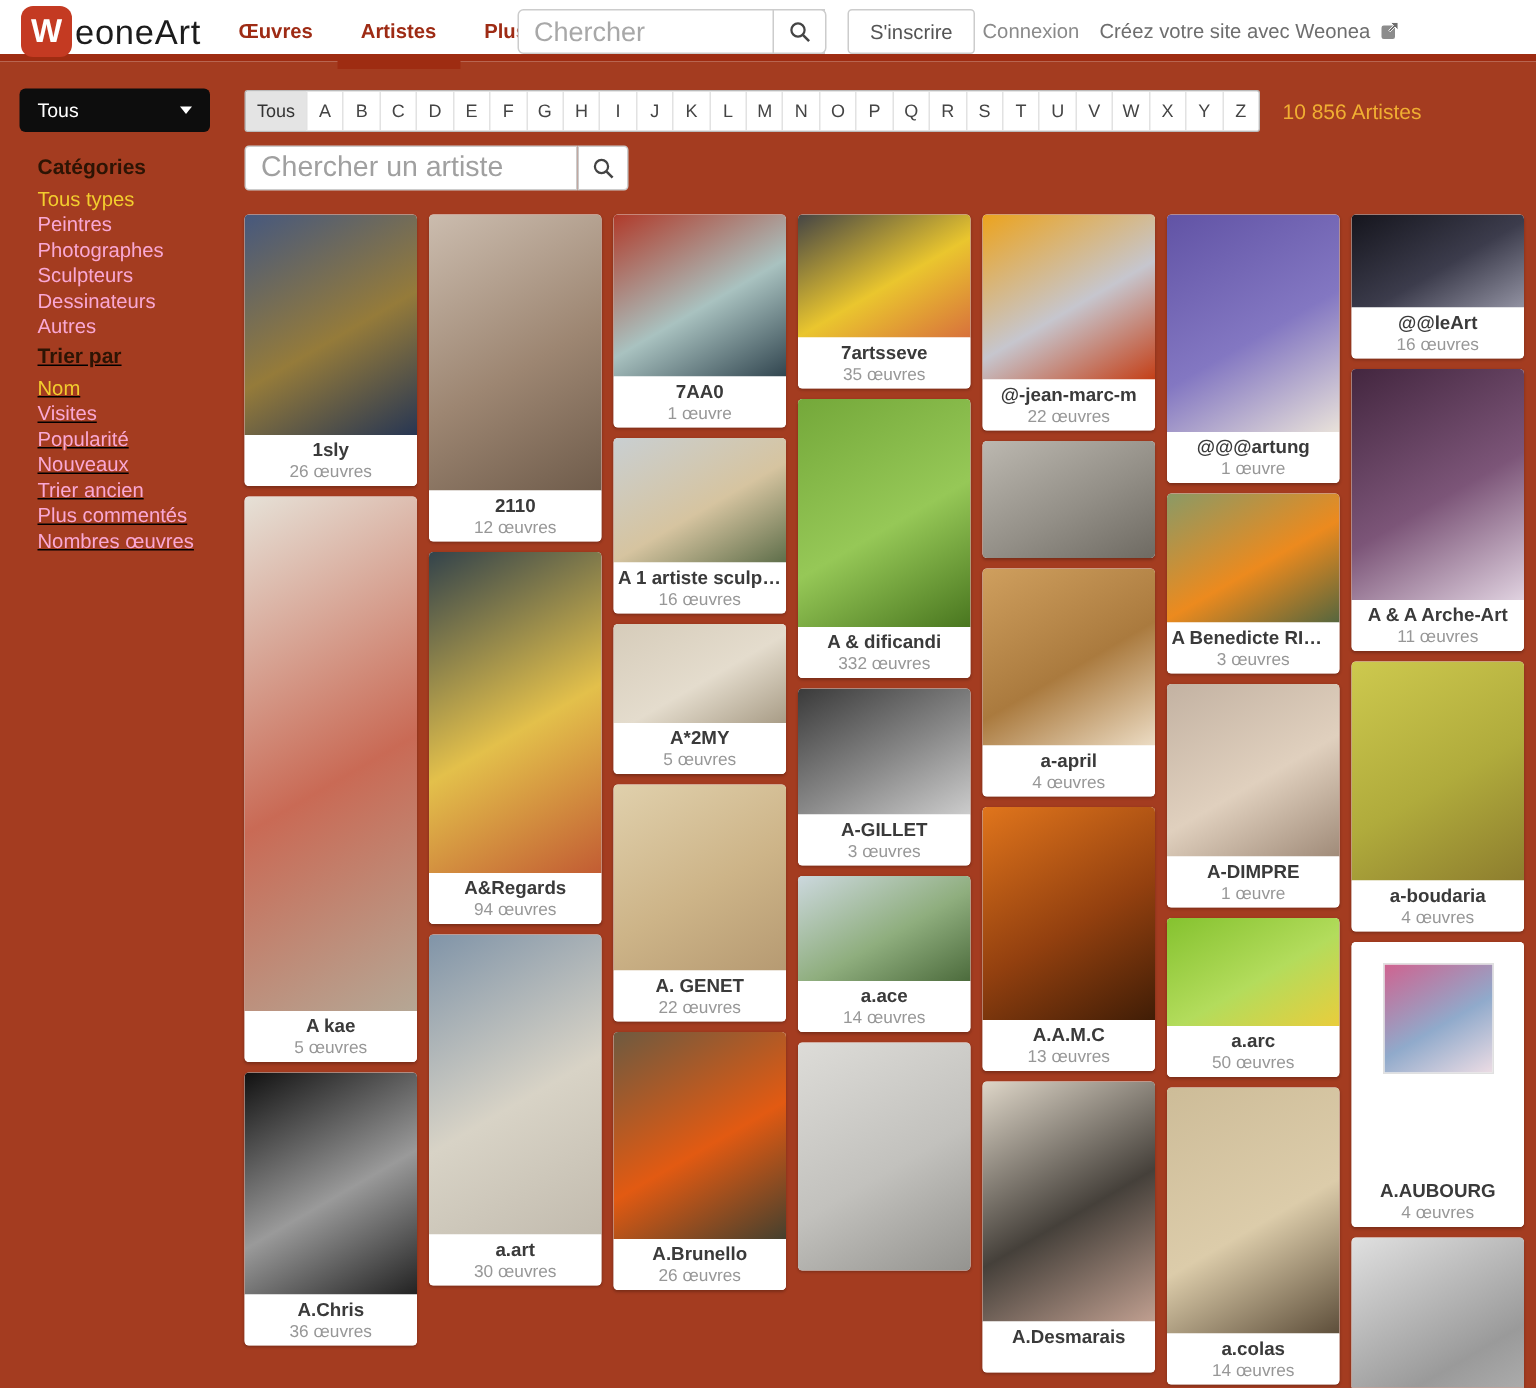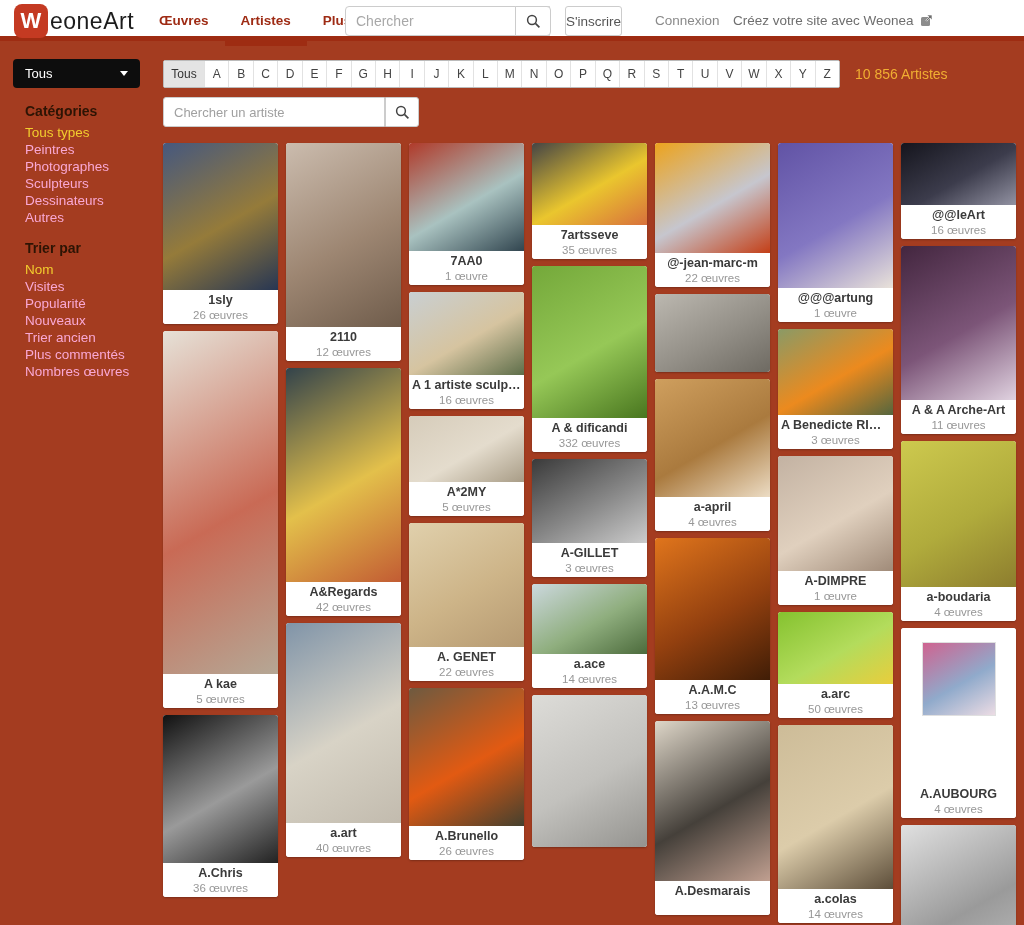--- a/index.html
+++ b/index.html
@@ -13,57 +13,57 @@
   .logo-badge { width:34px; height:34px; background:#c43a22; border-radius:8px; color:#fff;
                 font-size:22px; font-weight:bold; display:flex; align-items:center; justify-content:center; }
   .logo-rest { font-size:23px; color:#1c1c1c; margin-left:2px; letter-spacing:0.5px; }
   .main-nav { position:absolute; left:153px; top:0; height:41px; display:flex; align-items:stretch; }
   .nav-item { position:relative; font-size:13.5px; font-weight:bold; color:#9e2b14; line-height:41px;
               margin-right:20px; padding:0 6px; cursor:pointer; white-space:nowrap; }
   .nav-item .caret { display:inline-block; width:0; height:0; border-left:4px solid transparent;
               border-right:4px solid transparent; border-top:5px solid #9e2b14; margin-left:5px; vertical-align:middle; }
   .nav-item.active::after { content:""; position:absolute; left:-10px; right:-10px; bottom:-5px; height:9px; background:#9e2c12; }
   .hdr-search { position:absolute; left:345px; top:6px; width:205px; height:30px; border:1px solid #ccc;
-                border-radius:4px 0 0 4px; padding:0 10px; font-size:14px; color:#444; outline:none; }
+                border-radius:4px 0 0 4px; padding:0 10px; font-size:18px; color:#444; outline:none; }
   .hdr-search::placeholder { color:#a8a8a8; }
   .hdr-search-btn { position:absolute; left:515px; top:6px; width:36px; height:30px; background:#fff;
                 border:1px solid #ccc; border-radius:0 4px 4px 0; cursor:pointer; display:flex; align-items:center; justify-content:center; }
-  .btn-signup { position:absolute; left:565px; top:6px; height:30px; padding:0 0; background:#fff;
+  .btn-signup { position:absolute; left:565px; top:6px; height:30px; padding:0 14px; background:#fff;
                 border:1px solid #ccc; border-radius:3px; font-size:13.5px; color:#555; cursor:pointer; }
   .link-login { position:absolute; left:655px; top:0; line-height:41px; font-size:13.5px; color:#8a8a8a; cursor:pointer; }
   .link-promo { position:absolute; left:733px; top:0; line-height:41px; font-size:13.5px; color:#6e6e6e; cursor:pointer;
                 display:flex; align-items:center; height:41px; }
   .link-promo svg { margin-left:6px; }
 
   
   .page { position:absolute; top:46px; left:0; width:895px; height:879px; background:#a43c20; }
 
   
   .sidebar { position:absolute; left:0; top:0; width:160px; }
   .type-dropdown { position:absolute; left:13px; top:13px; width:127px; height:29px; background:#0d0d0d;
                    border-radius:4px; color:#fff; font-size:13px; display:flex; align-items:center;
                    padding:0 12px; cursor:pointer; }
   .type-dropdown .dd-caret { margin-left:auto; width:0; height:0; border-left:4px solid transparent;
                    border-right:4px solid transparent; border-top:5px solid #fff; }
   .side-block { position:absolute; left:25px; width:135px; }
   .side-block.cats { top:57px; }
-  .side-block.sort { top:194px; }
+  .side-block.sort { top:183px;text-decoration:underline; }
   .side-title { font-size:14px; font-weight:bold; color:#2d1404; margin-bottom:5px; }
   .side-link { font-size:13.5px; color:#f9a8d4; line-height:17px; cursor:pointer; white-space:nowrap; }
   .side-link.active { color:#f2cd2e; }
 
   
   .alpha-bar { position:absolute; left:163px; top:14px; width:677px; height:28px; display:flex;
                border:1px solid #bbb; border-radius:2px; overflow:hidden; background:#fff; }
   .alpha-cell { flex:1; display:flex; align-items:center; justify-content:center; font-size:12px;
                 color:#444; background:#fff; border-left:1px solid #e2e2e2; cursor:pointer; }
   .alpha-cell:first-child { flex:0 0 40px; border-left:none; background:#e4e4e4; color:#333; }
   .artist-count { position:absolute; left:855px; top:14px; line-height:28px; font-size:14px; color:#f0ae32; white-space:nowrap; }
   .artist-search { position:absolute; left:163px; top:51px; width:222px; height:30px; border:1px solid #ccc;
-                   border-radius:3px 0 0 3px; padding:0 10px; font-size:13px; color:#444; outline:none; }
+                   border-radius:3px 0 0 3px; padding:0 10px; font-size:19px; color:#444; outline:none; }
   .artist-search::placeholder { color:#a0a0a0; }
   .artist-search-btn { position:absolute; left:385px; top:51px; width:34px; height:30px; background:#fff;
                    border:1px solid #ccc; border-radius:0 3px 3px 0; cursor:pointer;
                    display:flex; align-items:center; justify-content:center; }
 
   
   .grid { position:absolute; left:163px; top:97px; display:flex; gap:8px; }
   .grid-col { display:flex; flex-direction:column; gap:7px; width:115px; }
   .card { background:#fff; border-radius:3px; overflow:hidden; box-shadow:0 1px 2px rgba(0,0,0,0.25); cursor:pointer; }
   .card-img { width:100%; }
@@ -204,28 +204,28 @@
           <div class="card-img" style="height: 184px; background: linear-gradient(150deg, rgb(203, 188, 174) 0%, rgb(157, 134, 114) 55%, rgb(111, 92, 75) 100%);"></div>
           <div class="card-label">
             <div class="card-name">2110</div>
             <div class="card-count">12 œuvres</div>
           </div>
         </div>
         <div class="card">
           <div class="card-img" style="height: 214px; background: linear-gradient(150deg, rgb(51, 67, 75) 0%, rgb(227, 192, 75) 55%, rgb(194, 92, 51) 100%);"></div>
           <div class="card-label">
             <div class="card-name">A&amp;Regards</div>
-            <div class="card-count">42 œuvres</div>
+            <div class="card-count">94 œuvres</div>
           </div>
         </div>
         <div class="card">
           <div class="card-img" style="height: 200px; background: linear-gradient(150deg, rgb(128, 148, 168) 0%, rgb(216, 211, 198) 55%, rgb(194, 187, 174) 100%);"></div>
           <div class="card-label">
             <div class="card-name">a.art</div>
-            <div class="card-count">40 œuvres</div>
+            <div class="card-count">30 œuvres</div>
           </div>
         </div>
       </div>
       <div class="grid-col">
         <div class="card">
           <div class="card-img" style="height: 108px; background: linear-gradient(150deg, rgb(176, 58, 42) 0%, rgb(169, 194, 192) 55%, rgb(49, 69, 79) 100%);"></div>
           <div class="card-label">
             <div class="card-name">7AA0</div>
             <div class="card-count">1 œuvre</div>
           </div>

